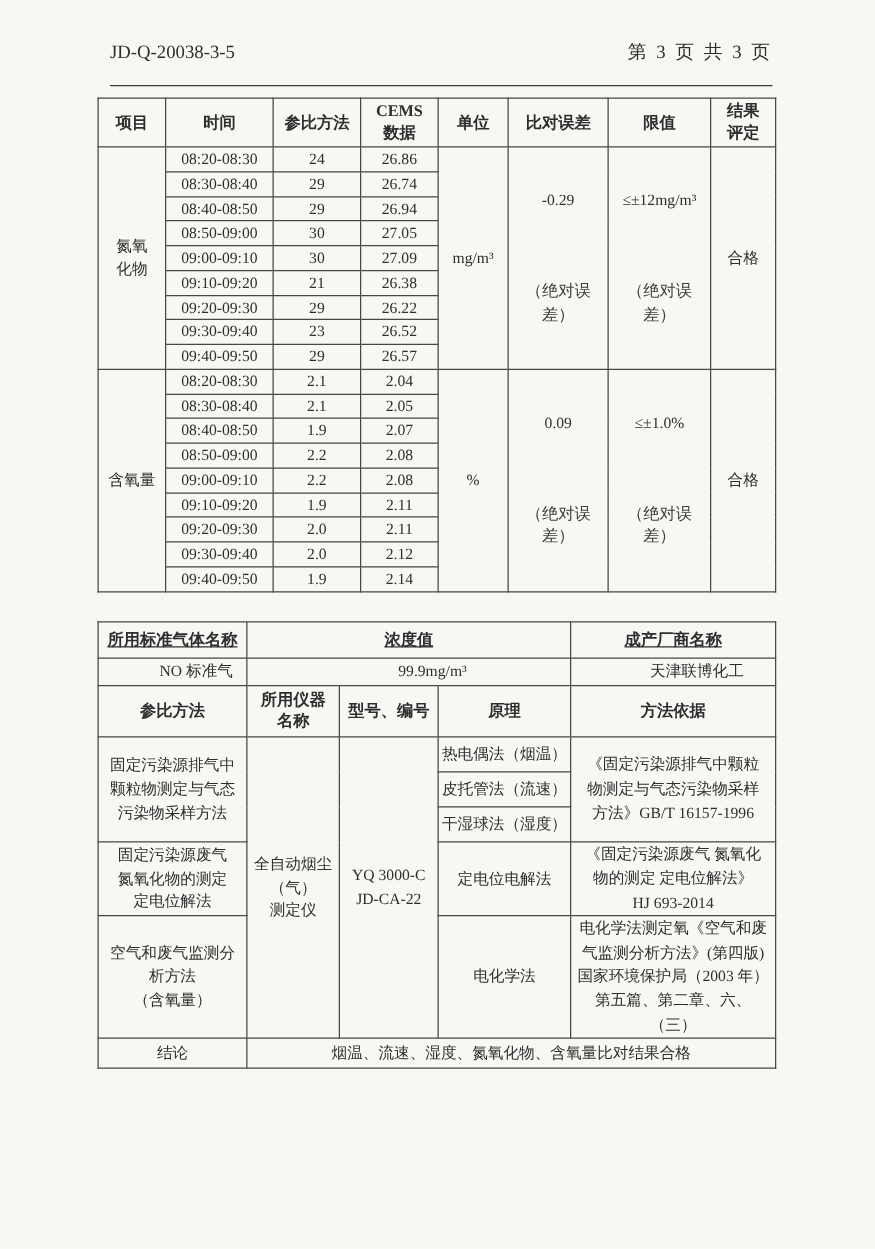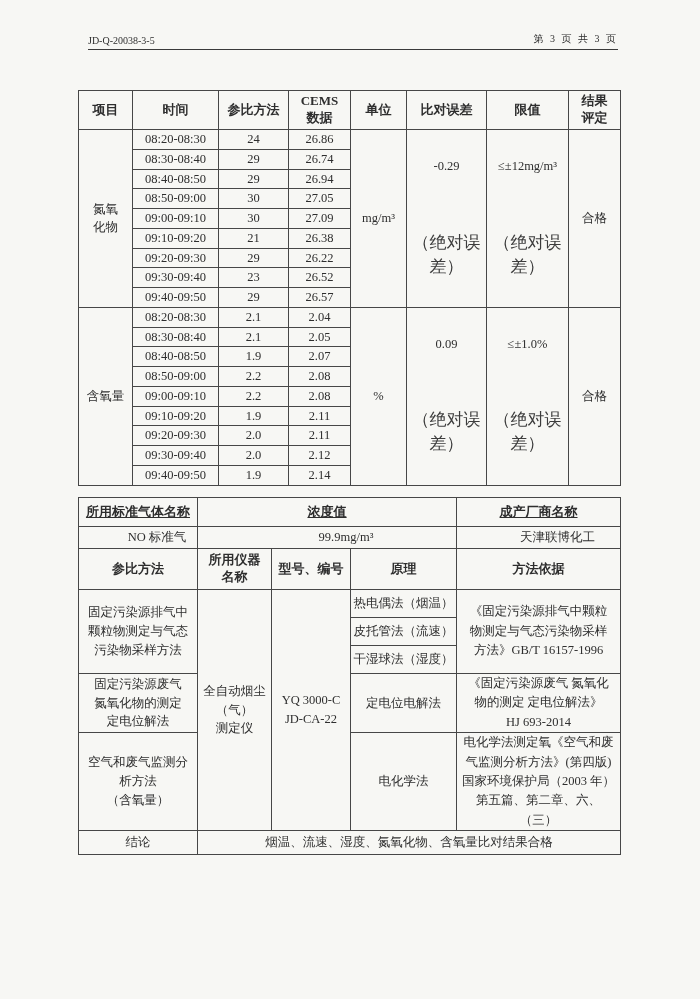--- a/index.html
+++ b/index.html
@@ -9,41 +9,41 @@
     background:linear-gradient(180deg,#efefec 0%,#f7f7f4 4%,#f7f7f4 96%,#ececе9 100%);
     background-color:#f7f7f4;
     font-family:"Liberation Serif","DejaVu Serif",serif;
     color:#2e2e2e;
     overflow:hidden;
   }
   .doc-header {
     position:absolute; left:88px; top:32px; width:530px;
     display:flex; justify-content:space-between; align-items:flex-end;
     border-bottom:1.5px solid #3a3a3a;
-    padding-bottom:3px;
-    font-size:10px;
+    padding-bottom:17px;
+    font-size:15px;
   }
   .doc-header .pageno { letter-spacing:2px; }
 
   table { border-collapse:collapse; table-layout:fixed; }
   td, th {
     border:1px solid #474747;
     text-align:center; vertical-align:middle;
     padding:0 2px;
     font-size:12.5px; font-weight:normal;
     white-space:pre-line; line-height:1.5;
     overflow:hidden;
   }
   .hd { font-weight:bold; font-size:13px; line-height:1.3; }
 
-  .t1 { position:absolute; left:78px; top:90px; width:542px; }
+  .t1 { position:absolute; left:78px; top:78px; width:542px; }
   .t1 thead th { height:38px; }
   .t1 tbody td { height:18px; }
   .t1 .val  { display:block; font-size:12.5px; line-height:1.4; }
-  .t1 .note { display:block; font-size:17px; line-height:1.4; color:#3c3c3c;margin-top:36px; }
+  .t1 .note { display:block; font-size:13px; line-height:1.4; color:#3c3c3c;margin-top:36px; }
 
   .t2 { position:absolute; left:78px; top:497px; width:542px; }
   .t2 tr.r1 td { height:28px;text-decoration:underline; }
   .t2 tr.r2 td { height:21px;padding-left:40px; }
   .t2 tr.r3 td { height:40px; }
   .t2 tr.pr td { height:27px; }
   .t2 tr.gb td { height:58px; }
   .t2 tr.gc td { height:76px; }
   .t2 tr.concl td { height:23px; }
   .t2 .basis { line-height:1.55; }

